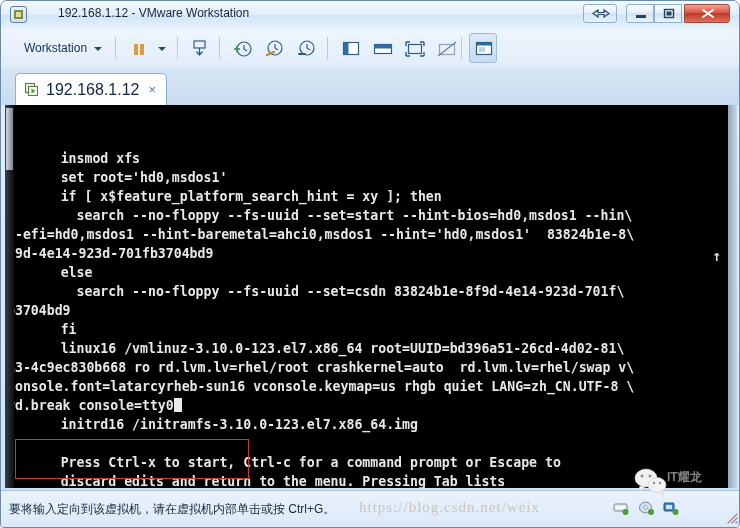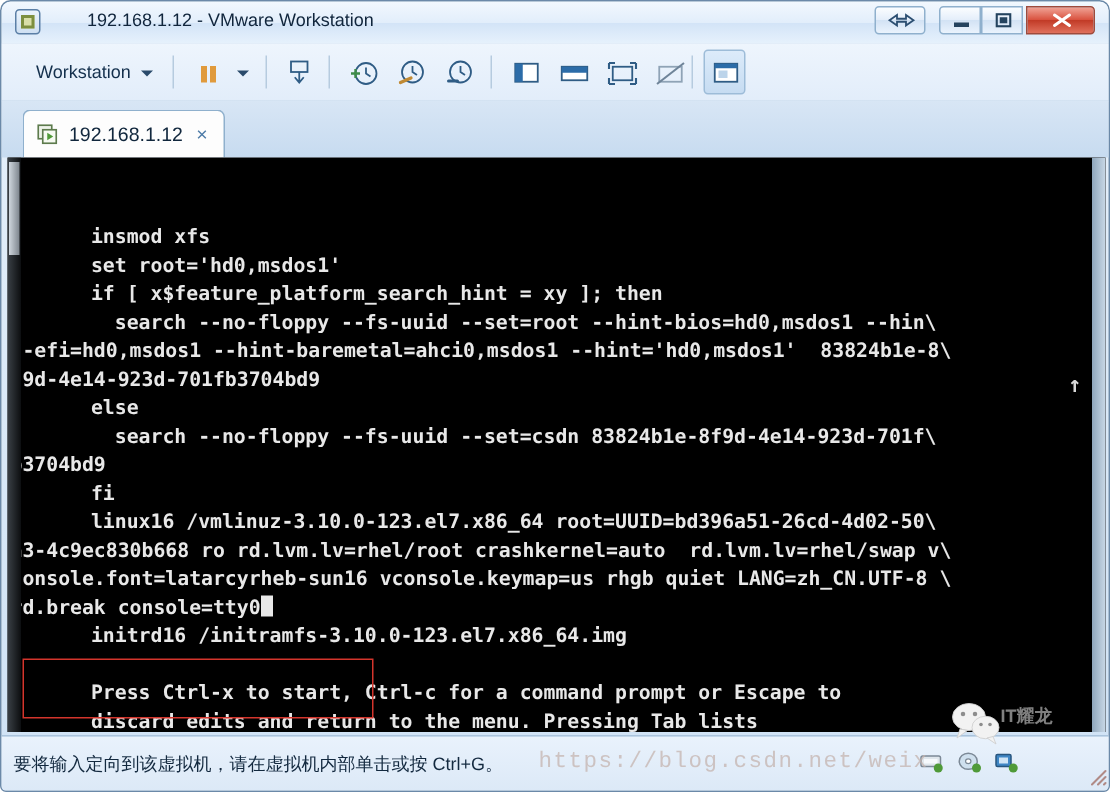--- a/index.html
+++ b/index.html
@@ -140,21 +140,21 @@
     padding: 0 10px 0 8px;
     box-sizing: border-box;
     background: #fdfdfd;
     border: 1px solid #8fb0cd;
     border-bottom: none;
     border-radius: 5px 5px 0 0;
     display: flex;
     align-items: center;
   }
   .tab-icon { width: 16px; height: 16px; position: relative; margin-right: 6px; }
-  .tab-label { font-size: 13px; color: #11273d; white-space: nowrap; }
+  .tab-label { font-size: 16px; color: #11273d; white-space: nowrap; }
   .tab-close {
     margin-left: 9px;
     font-size: 13px;
     color: #4e7ca8;
     line-height: 1;
   }
 
   
   .console {
     position: absolute;
@@ -239,21 +239,21 @@
   }
 
   
   .wm-url {
     position: absolute;
     left: 358px; top: 498px;
     font-size: 15px;
     color: rgba(196,178,172,0.72);
     letter-spacing: 1px;
     white-space: nowrap;
-    font-family: Liberation Mono, monospace;
+    font-family: Liberation Serif, serif;
   }
   .wm-logo {
     position: absolute;
     left: 628px; top: 466px;
     width: 104px; height: 30px;
   }
   .wm-name {
     position: absolute;
     left: 666px; top: 468px;
     font-size: 12px;
@@ -435,28 +435,28 @@
       <span class="tab-label">192.168.1.12</span>
       <span class="tab-close">×</span>
     </div>
   </div>
 
   <div class="console">
     <div class="term">
       <div class="ln" style="top:44px">      insmod xfs</div>
       <div class="ln" style="top:63px">      set root='hd0,msdos1'</div>
       <div class="ln" style="top:82px">      if [ x$feature_platform_search_hint = xy ]; then</div>
-      <div class="ln" style="top:101px">        search --no-floppy --fs-uuid --set=root --hint-bios=hd0,msdos1 --hin\</div>
+      <div class="ln" style="top:101px">        search --no-floppy --fs-uuid --set=start --hint-bios=hd0,msdos1 --hin\</div>
       <div class="ln" style="top:120px; left:2px">t-efi=hd0,msdos1 --hint-baremetal=ahci0,msdos1 --hint='hd0,msdos1'  83824b1e-8\</div>
       <div class="ln" style="top:139px; left:2px">f9d-4e14-923d-701fb3704bd9</div>
       <div class="ln" style="top:158px">      else</div>
       <div class="ln" style="top:177px">        search --no-floppy --fs-uuid --set=csdn 83824b1e-8f9d-4e14-923d-701f\</div>
       <div class="ln" style="top:196px; left:2px">b3704bd9</div>
       <div class="ln" style="top:215px">      fi</div>
-      <div class="ln" style="top:234px">      linux16 /vmlinuz-3.10.0-123.el7.x86_64 root=UUID=bd396a51-26cd-4d02-50\</div>
+      <div class="ln" style="top:234px">      linux16 /vmlinuz-3.10.0-123.el7.x86_64 root=UUID=bd396a51-26cd-4d02-81\</div>
       <div class="ln" style="top:253px; left:2px">a3-4c9ec830b668 ro rd.lvm.lv=rhel/root crashkernel=auto  rd.lvm.lv=rhel/swap v\</div>
       <div class="ln" style="top:272px; left:2px">console.font=latarcyrheb-sun16 vconsole.keymap=us rhgb quiet LANG=zh_CN.UTF-8 \</div>
       <div class="ln" style="top:291px; left:2px"><span>rd.break console=tty0</span><span class="cursor"></span></div>
       <div class="ln" style="top:310px">      initrd16 /initramfs-3.10.0-123.el7.x86_64.img</div>
       <div class="ln" style="top:367px">      discard edits and return to the menu. Pressing Tab lists</div>
       <div class="ln" style="top:348px">      Press Ctrl-x to start, Ctrl-c for a command prompt or Escape to</div>
       
     </div>
 
     <div class="up-arrow">↑</div>

